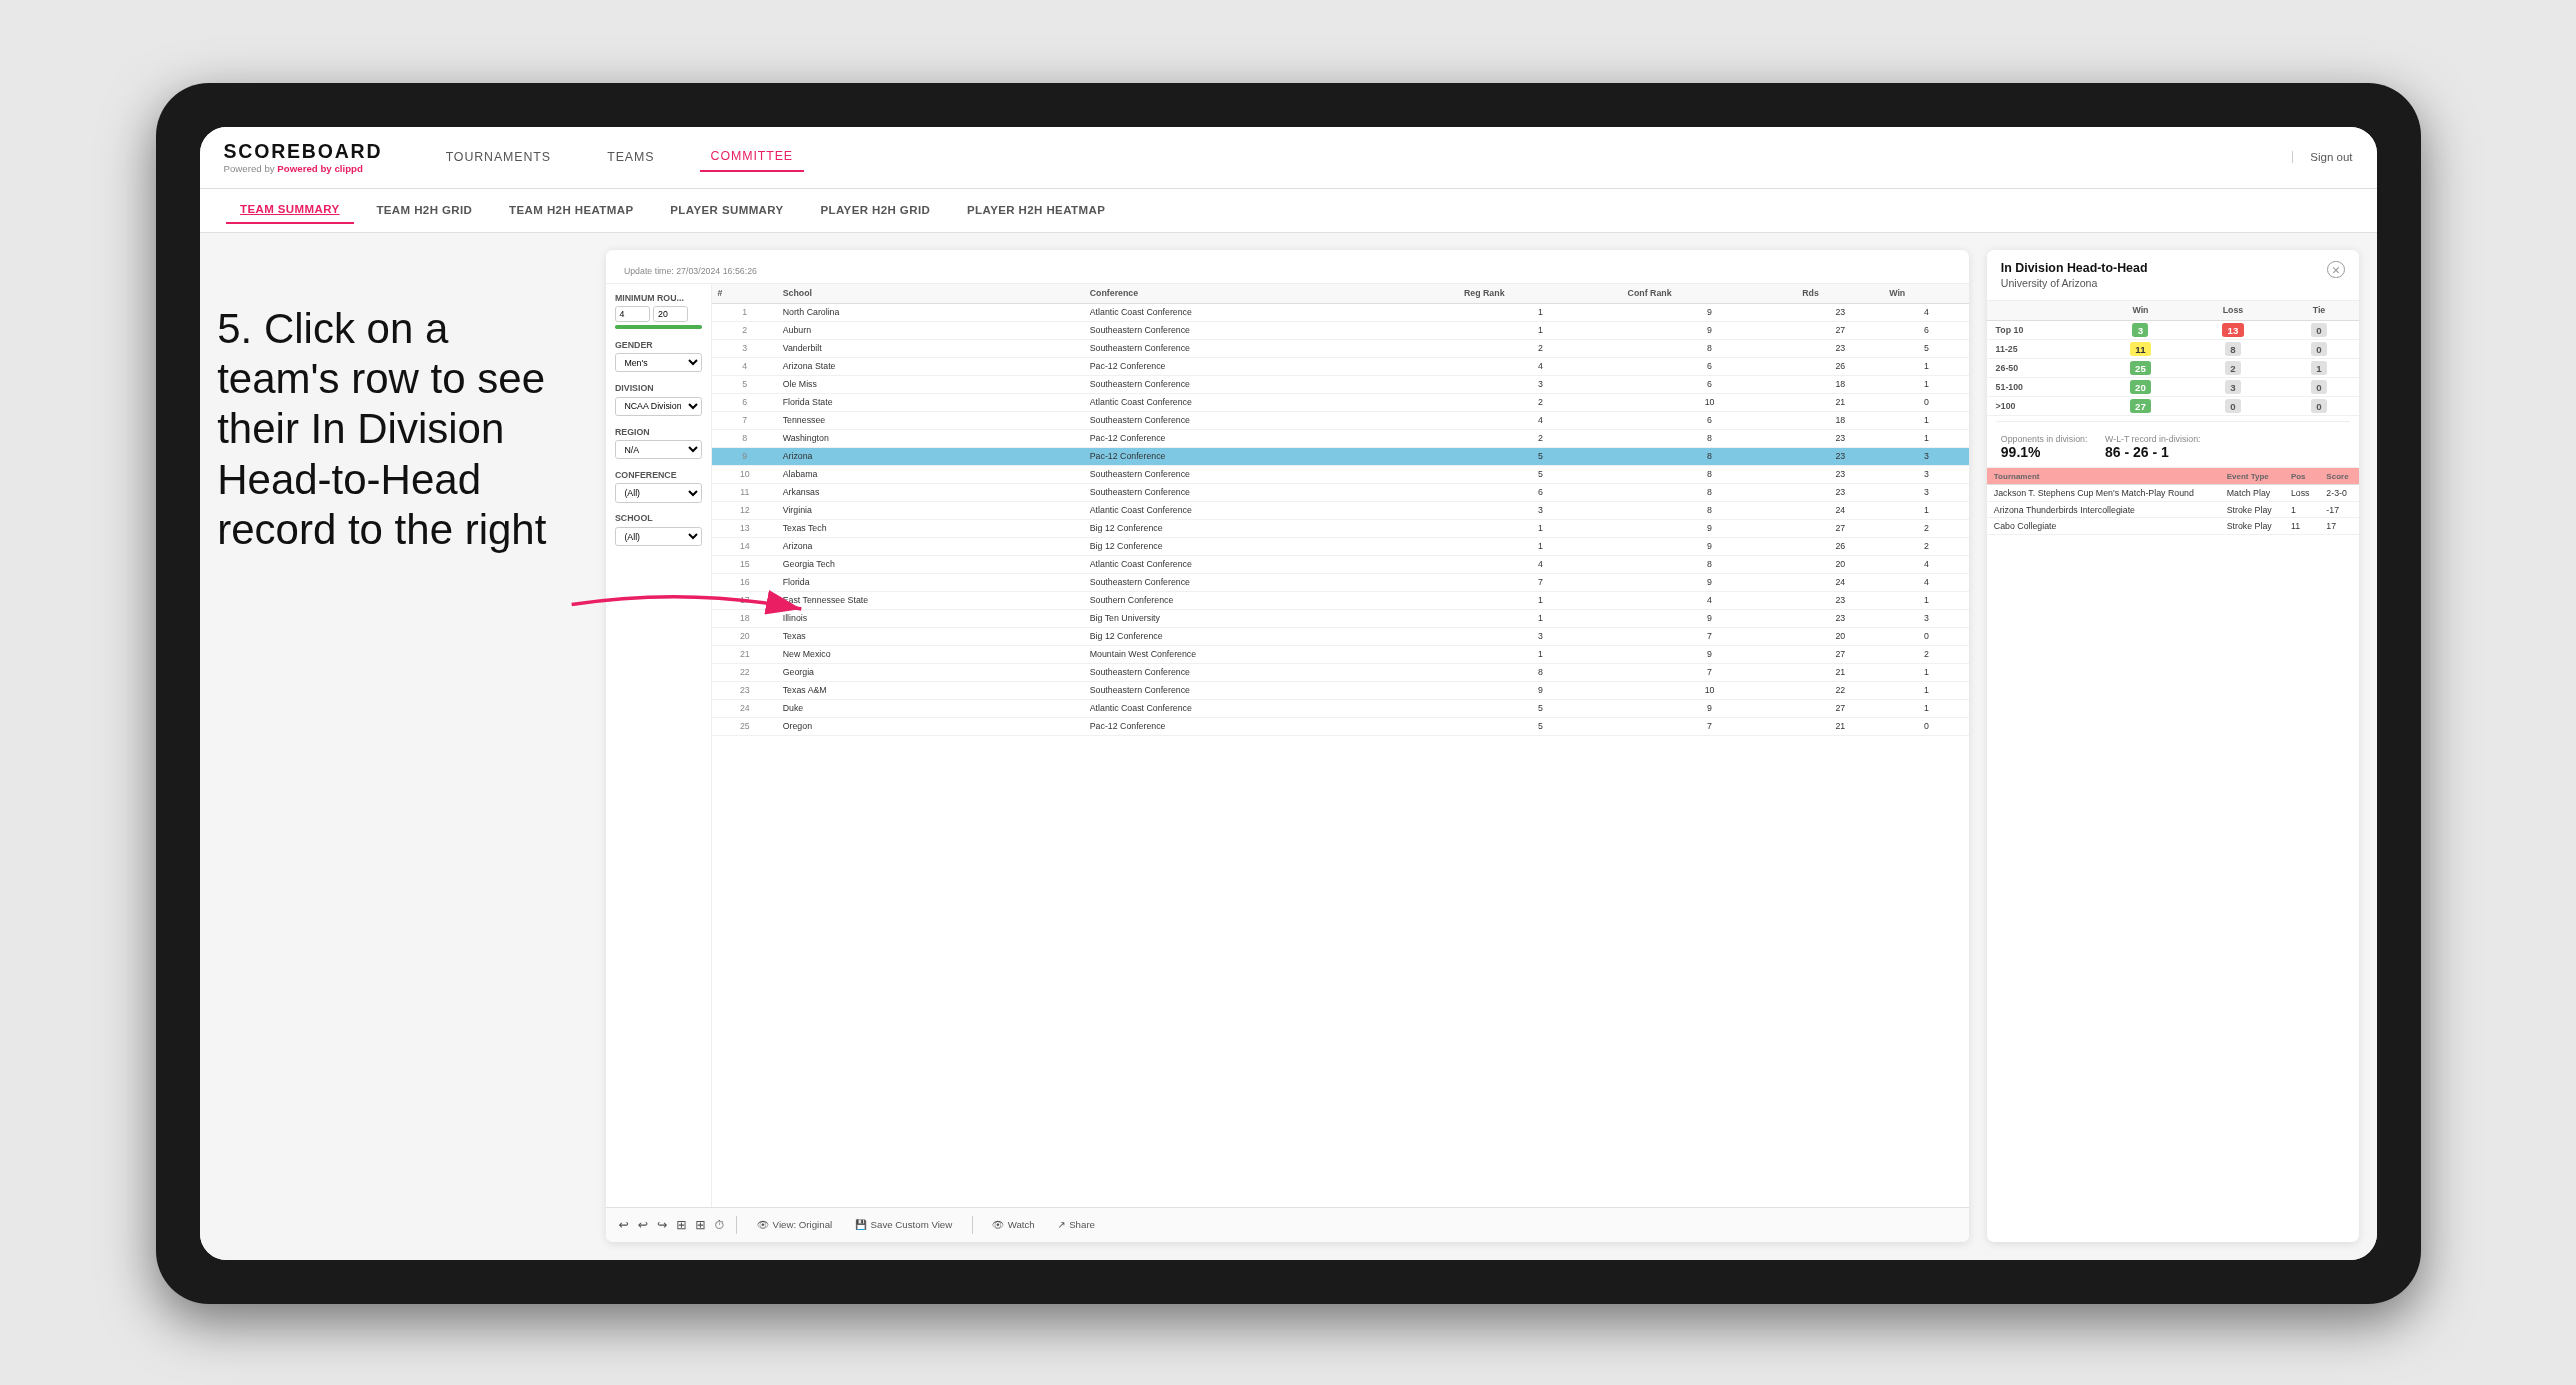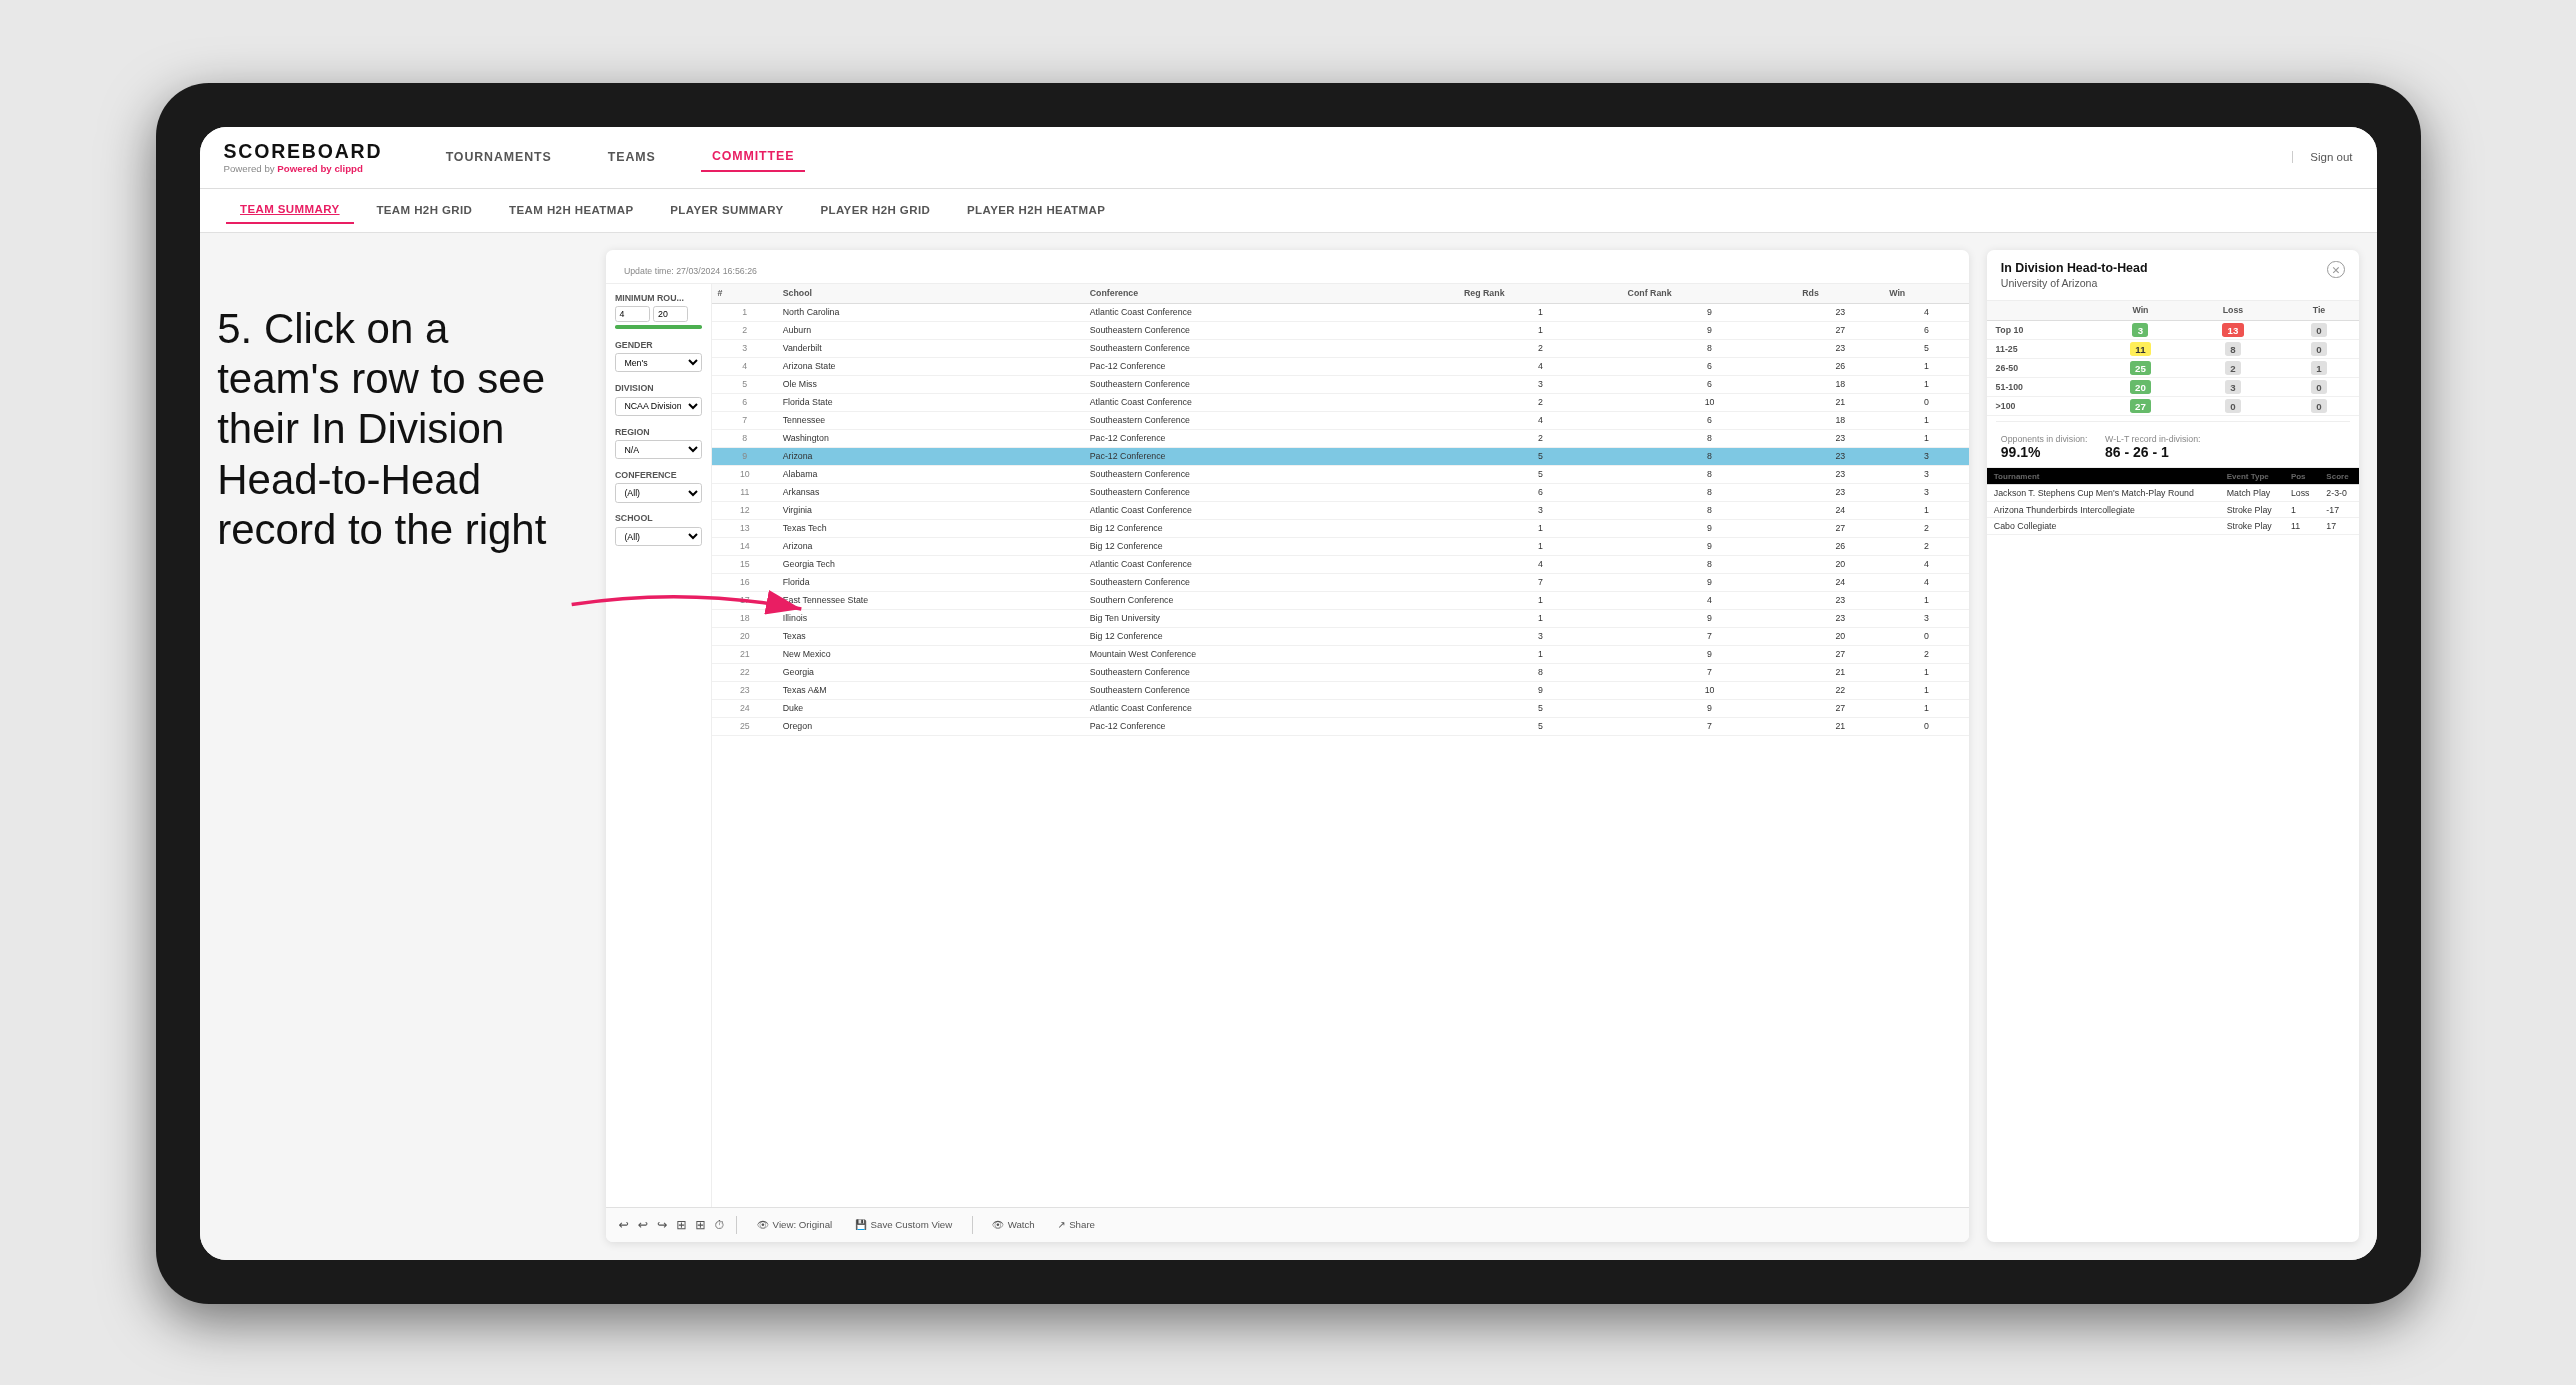--- a/index.html
+++ b/index.html
@@ -59,21 +59,21 @@
       font-size: 9.7px;
       color: #888;
     }
     .logo-sub span { color: #e91e63; font-weight: bold; }
     .nav-item {
       font-size: 12.4px;
       color: #555;
       padding: 7px 10.6px;
       cursor: pointer;
       letter-spacing: 0.9px;
-      font-weight: 700;
+      font-weight: 400;
       text-transform: uppercase;
       text-align: right;
     }
     .nav-item.active {
       color: #e91e63;
       border-bottom: 2.7px solid #e91e63;
     }
     .nav-spacer { flex: 1; }
     .sign-out {
       font-size: 11.5px;
@@ -332,21 +332,21 @@
     }
     .stat-label { color: #888; font-size: 8.8px; }
     .stat-value { font-weight: 700; font-size: 14px; color: #111; }
     .tournament-table {
       width: 100%;
       border-collapse: collapse;
       font-size: 8.8px;
     }
     .tournament-table th {
       padding: 3.5px 7px;
-      background: #000000;
+      background: #fca5a5;
       font-size: 8px;
       font-weight: 700;
       color: #666;
       border-bottom: 0.9px solid #ddd;
     }
     .tournament-table td {
       padding: 2.7px 7px;
       border-bottom: 0.9px solid #f0f0f0;
       font-size: 8.8px;
     }

